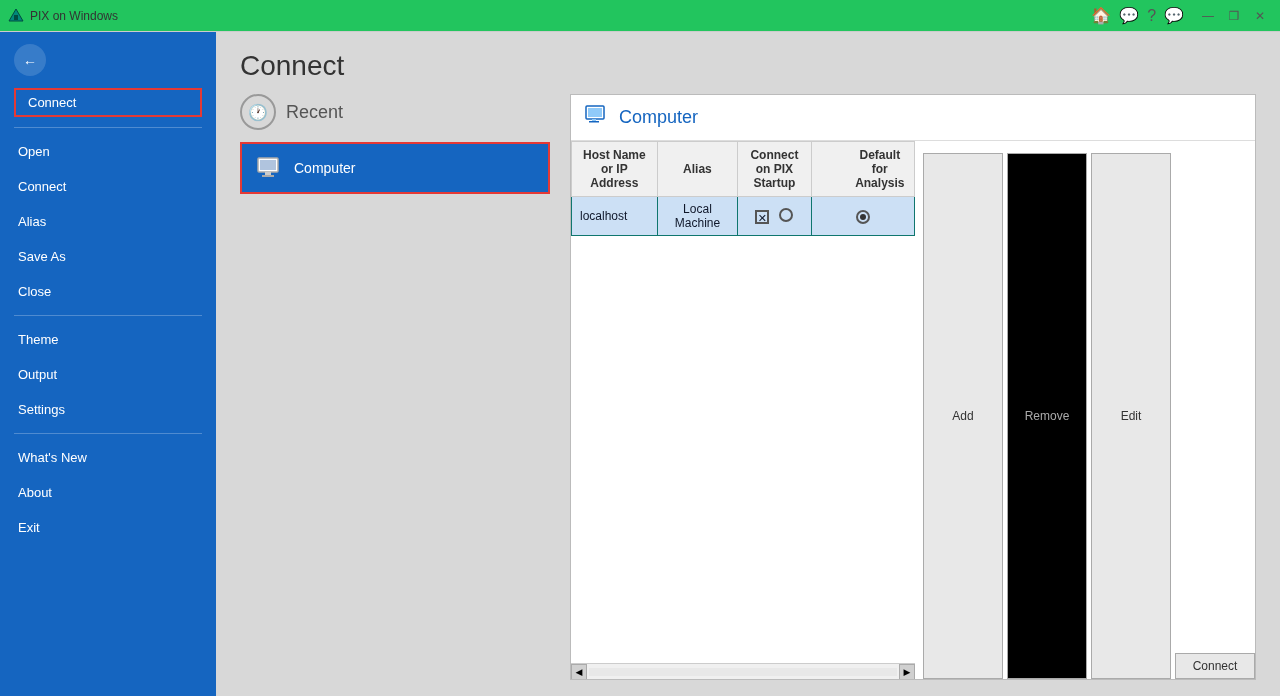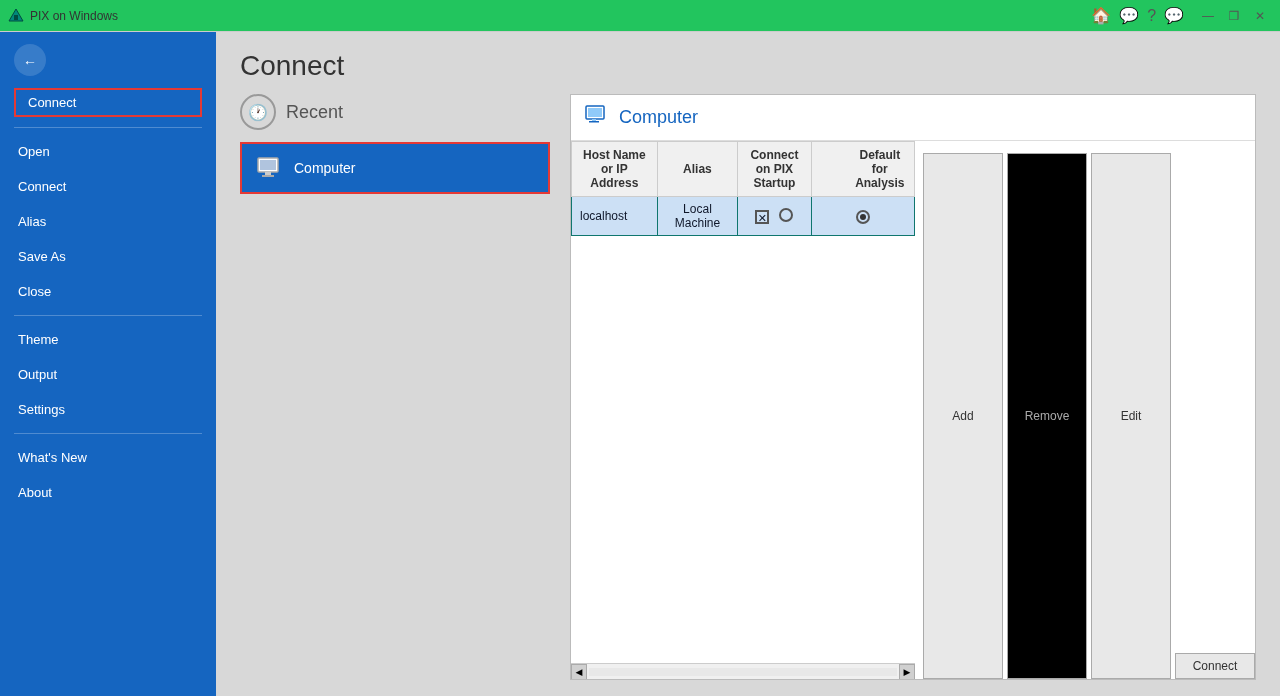--- a/index.html
+++ b/index.html
@@ -372,20 +372,23 @@
       <span>Settings</span>
     </div>
 
     <div class="sidebar-divider"></div>
 
     <div class="sidebar-item">
       <span>What's New</span>
     </div>
     <div class="sidebar-item">
       <span>About</span>
+    </div>
+    <div class="sidebar-item">
+      <span>Exit</span>
     </div>
   </div>
 
   <div class="content">
     <h1 class="page-title">Connect</h1>
 
     <div class="inner-content">
 
       <div class="recent-panel">
         <div class="recent-header">

